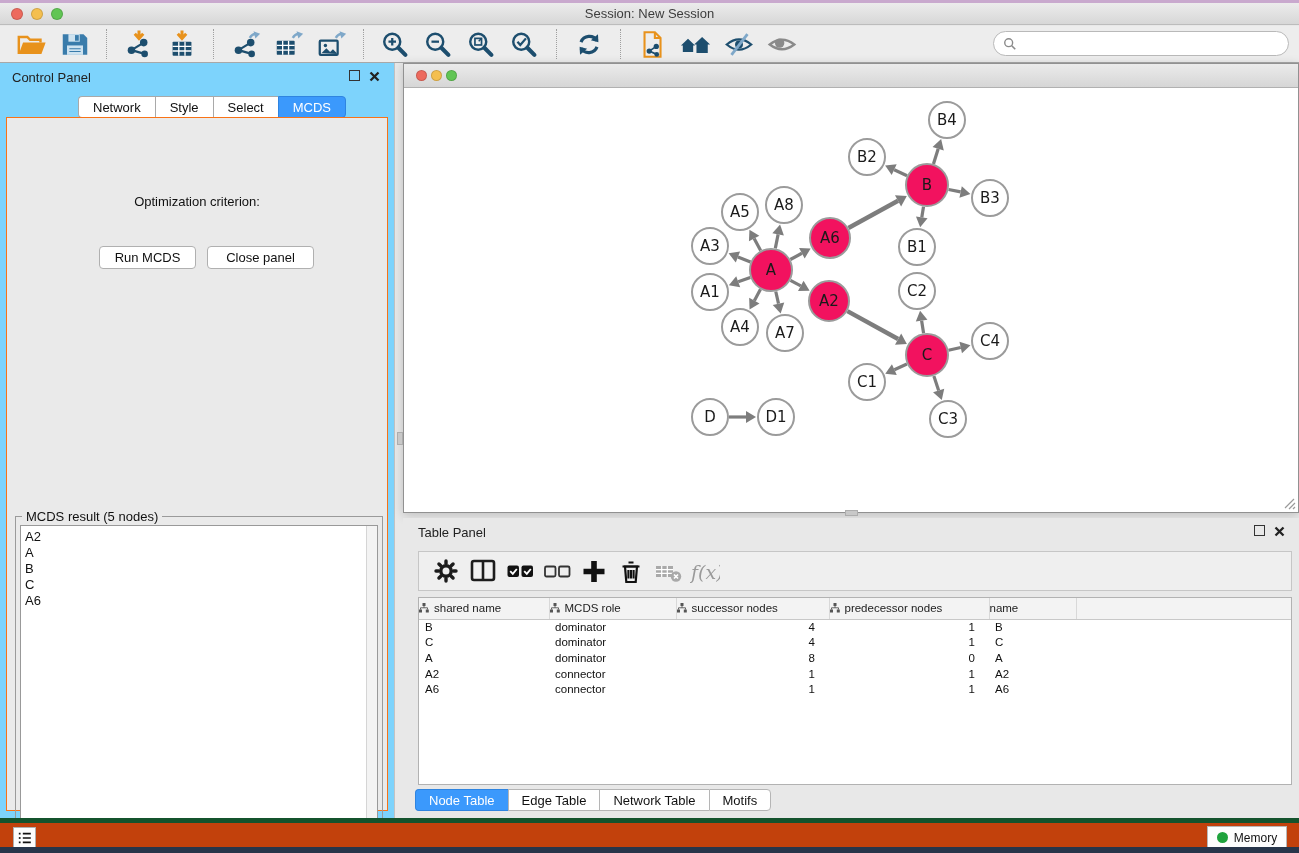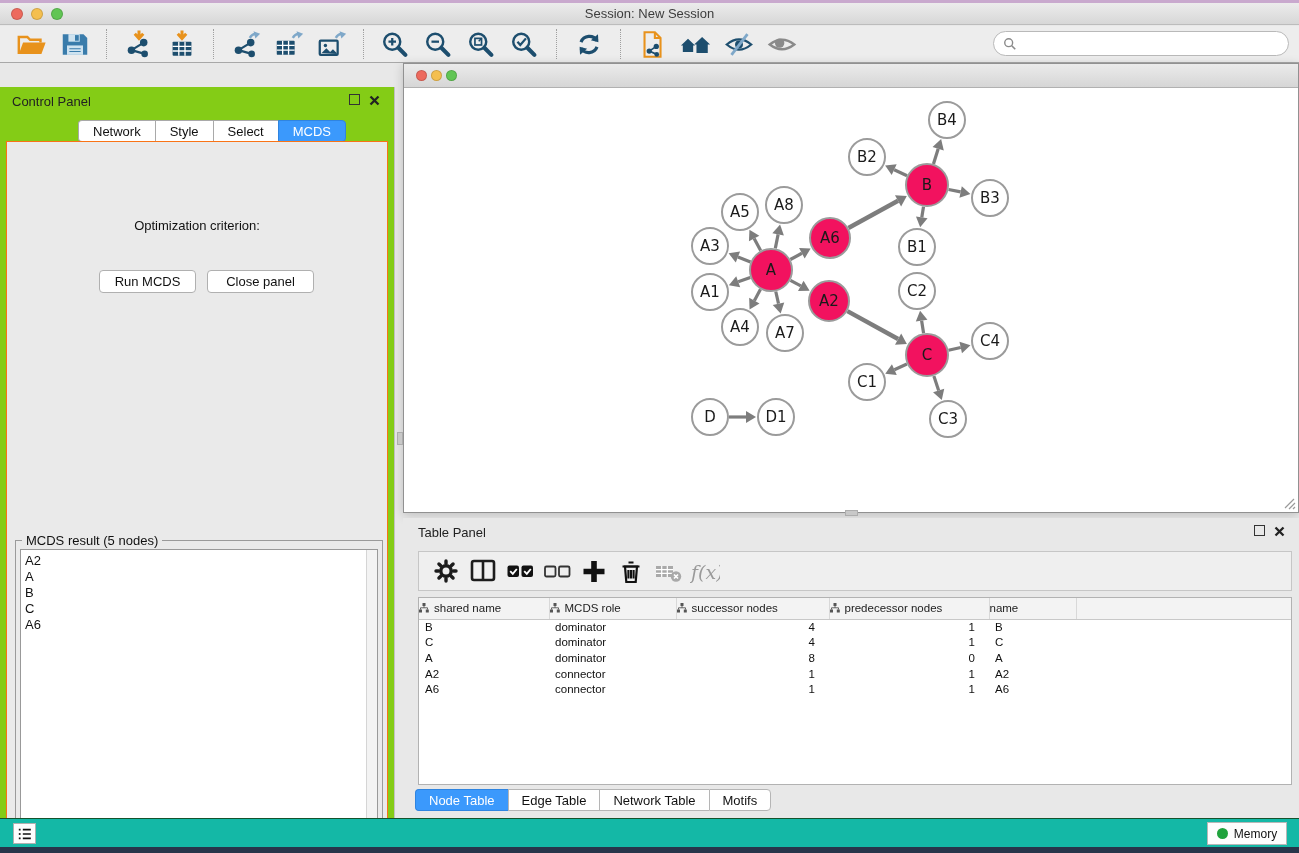--- a/index.html
+++ b/index.html
@@ -21,21 +21,21 @@
   .tb-group { display:flex; align-items:center; padding:0 10px; height:30px; }
   .tb-group + .tb-group { border-left:1px dotted #9f9f9f; }
   .tb-btn { width:43px; height:32px; display:flex; align-items:center; justify-content:center; cursor:default; }
   .tb-btn svg { width:32px; height:29px; }
   #search-wrap { position:absolute; right:10px; top:5px; width:296px; height:25px;
     background:#fff; border:1px solid #b9b9b9; border-radius:13px; display:flex; align-items:center; }
   #search-wrap svg { width:14px; height:14px; margin-left:9px; }
   #search-input { border:none; outline:none; flex:1; height:20px; font-size:13px; background:transparent; padding:0 8px 0 4px; }
 
   
-  #control-panel { position:absolute; left:0; top:63px; width:395px; height:755px; background:#84cc16; border-right:1px solid #c2c2c2;margin-top:24px; }
+  #control-panel { position:absolute; left:0; top:63px; width:395px; height:755px; background:#7dd3fc; border-right:1px solid #c2c2c2; }
   .panel-header { height:28px; display:flex; align-items:center; font-size:13px; color:#222; padding-left:12px; }
   .panel-header .ph-icons { margin-left:auto; display:flex; gap:9px; padding-right:14px; }
   .ph-float { width:11px; height:11px; border:1.6px solid #333; background:transparent; }
   .ph-close svg { width:11px; height:11px; }
   #cp-tabs { position:absolute; left:78px; top:33px; display:flex; }
   .cp-tab { height:22px; padding:0 14px; background:#fff; border:1px solid #a9a9a9; border-right:none;
     font-size:13px; display:flex; align-items:center; color:#111; }
   .cp-tab:first-child { border-radius:4px 0 0 4px; }
   .cp-tab:last-child { border-right:1px solid #a9a9a9; border-radius:0 4px 4px 0; }
   .cp-tab.selected { background:#3b99fc; border-color:#2f84e0; color:#fff; }
@@ -86,21 +86,21 @@
   tbody td { height:15.6px; font-size:11.5px; color:#111; padding:0 6px; white-space:nowrap; overflow:hidden; }
   tbody td.num { text-align:right; padding-right:14px; }
   #tp-tabs { position:absolute; left:12px; width:100%; top:271px; display:flex; }
   .tp-tab { height:22px; padding:0 13px; background:#fff; border:1px solid #b5b5b5; border-right:none;
     font-size:13px; display:flex; align-items:center; color:#111; }
   .tp-tab:first-child { border-radius:4px 0 0 4px; }
   .tp-tab:last-child { border-right:1px solid #b5b5b5; border-radius:0 4px 4px 0; }
   .tp-tab.selected { background:#3b99fc; border-color:#2f84e0; color:#fff; }
 
   
-  #status-bar { position:absolute; left:0; top:818px; width:1299px; height:29px; background:#14b8a6; border-top:1px solid #14532d; }
+  #status-bar { position:absolute; left:0; top:818px; width:1299px; height:29px; background:#c2410c; border-top:5px solid #14532d; }
   #statuslist-btn { position:absolute; left:13px; top:4px; width:23px; height:21px; background:#fdfdfd; border:1px solid #b0b0b0; display:flex; align-items:center; justify-content:center; }
   #memory-btn { position:absolute; right:12px; top:3px; width:80px; height:23px; background:#fdfdfd; border:1px solid #b7b7b7;
     display:flex; align-items:center; justify-content:center; gap:6px; font-size:12px; color:#111; }
   #memory-dot { width:11px; height:11px; border-radius:50%; }
   #bottom-strip { position:absolute; left:0; top:847px; width:1299px; height:6px; background:#27354a; }
 </style>
 </head>
 <body>
 
 <div id="app">

